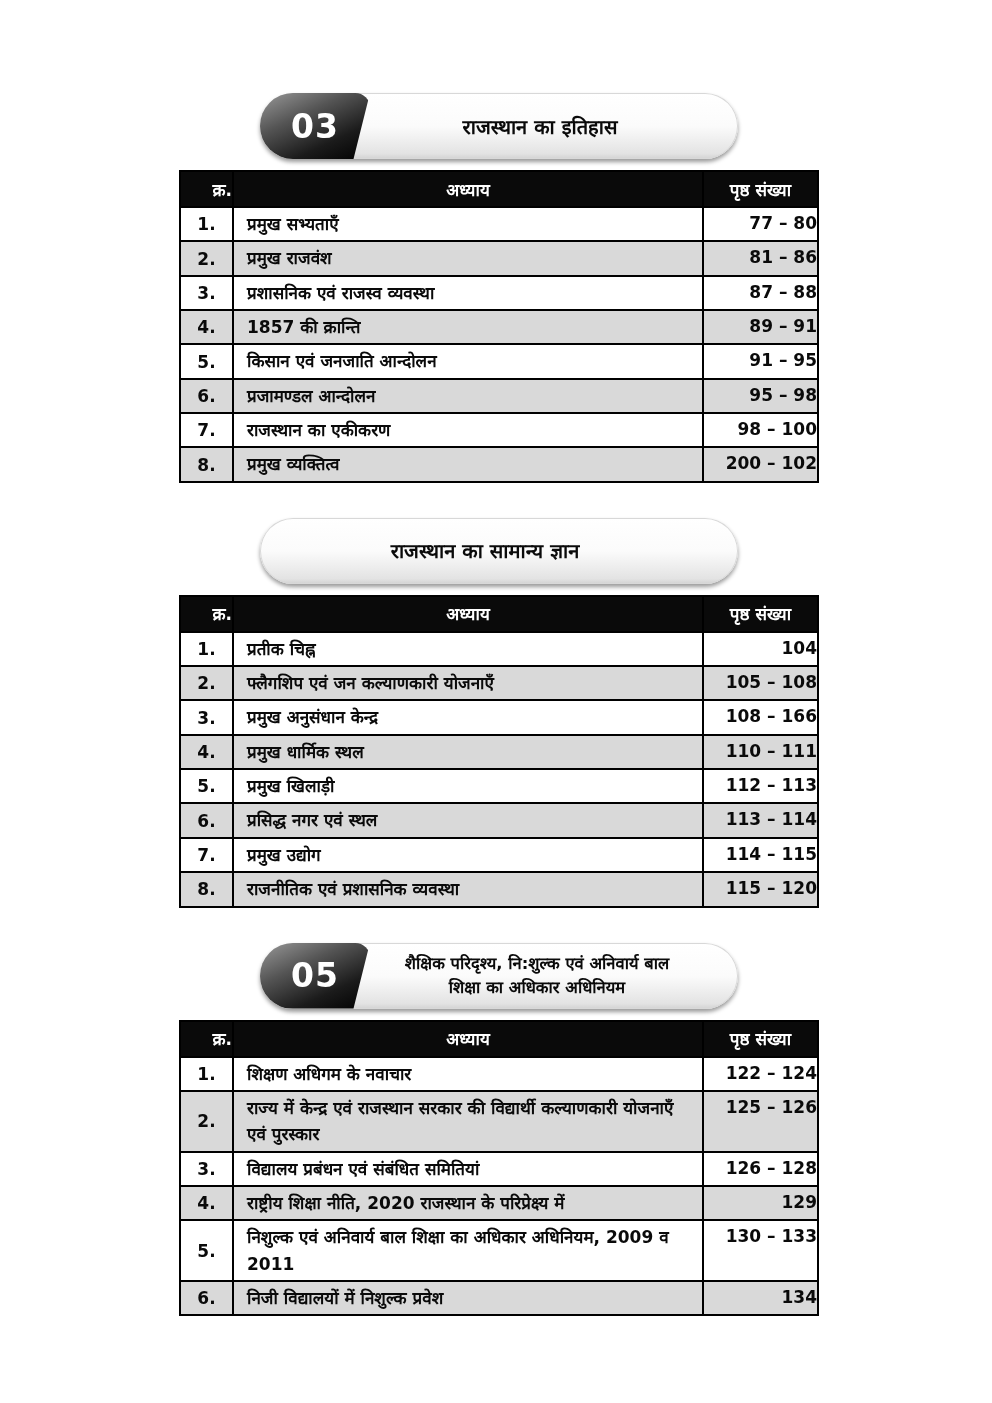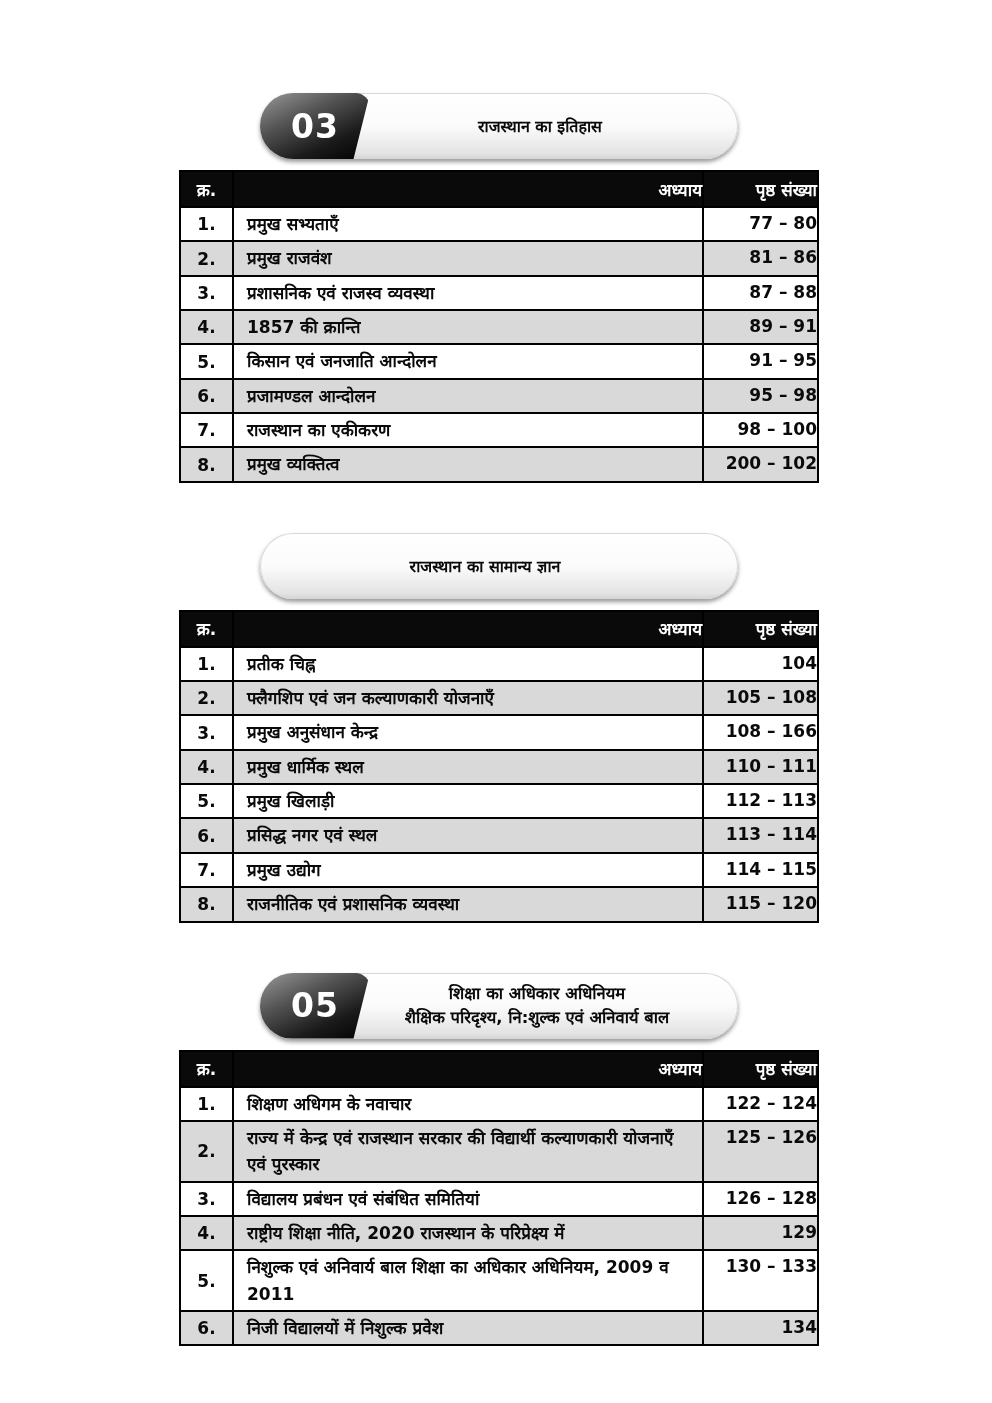--- a/index.html
+++ b/index.html
@@ -1,21 +1,21 @@
 <!DOCTYPE html>
 <html><head>
 <meta charset="utf-8">
 <style>
   * { margin:0; padding:0; box-sizing:border-box; }
   html,body { width:992px; background:#ffffff; font-family:"DejaVu Sans", sans-serif; }
   body { height:1403px; padding-top:93px; overflow:hidden; }
 
   .content { width:640px; margin-left:179px; }
 
-  .section { margin-bottom:50px; }
+  .section { margin-bottom:35px; }
 
   
   .pill {
     width:478px; min-height:66px;
     margin:0 auto 11px auto;
     display:flex; align-items:stretch;
     border-radius:36px;
     background:linear-gradient(180deg,#ffffff 0%,#fbfbfb 50%,#e3e3e3 92%,#d2d2d2 100%);
     box-shadow:0 3px 4px rgba(0,0,0,.40), 0 0 0 1px #d8d8d8 inset;
     position:relative;
@@ -25,33 +25,33 @@
     border-radius:36px 16px 16px 36px;
     clip-path:polygon(0 0,100% 0,85% 100%,0 100%);
     background:linear-gradient(155deg,#9a9a9a 0%,#555555 35%,#1b1b1b 70%,#000000 100%);
     color:#ffffff;
     display:flex; align-items:center; justify-content:center;
     font-size:33px; font-weight:bold; letter-spacing:1px;
   }
   .pill-title {
     flex:1; align-self:center; text-align:center;
     font-weight:bold; color:#0a0a0a;
-    font-size:16px; padding:4px 34px 4px 6px;
+    font-size:20px; padding:4px 34px 4px 6px;
   }
   .pill-title.small { font-size:16.5px; line-height:1.45; padding-right:40px; }
 
   
   table { width:640px; border-collapse:collapse; table-layout:fixed; }
   th, td { border:2px solid #000000; }
   thead th {
     background:#0a0a0a; color:#ffffff;
     font-size:17px; font-weight:bold;
-    height:36px; text-align:right; vertical-align:middle;
-  }
-  thead th.sr { text-align:center; }
+    height:36px; text-align:center; vertical-align:middle;
+  }
+  thead th.sr { text-align:right; }
   col.c-sr { width:53px; }
   col.c-pg { width:115px; }
   td { height:32px; font-size:17px; font-weight:bold; color:#0a0a0a; background:#ffffff; }
   td.sr { text-align:center; vertical-align:middle; }
   td.ch { text-align:left; vertical-align:middle; padding:3px 10px 3px 13px; line-height:1.55; }
   td.pg { text-align:right; vertical-align:top; padding-top:5px; }
   tbody tr:nth-child(even) td { background:#d9d9d9; }
 </style>
 </head>
 <body>
@@ -194,22 +194,22 @@
     <td class="pg">115 – 120</td>
   </tr>
 </tbody>
     </table>
   </div>
 
   <div class="section">
     <div class="pill">
       <div class="badge">05</div>
       <div class="pill-title small">
+        <div>शैक्षिक परिदृश्य, नि:शुल्क एवं अनिवार्य बाल</div>
         <div>शिक्षा का अधिकार अधिनियम</div>
-        <div>शैक्षिक परिदृश्य, नि:शुल्क एवं अनिवार्य बाल</div>
       </div>
     </div>
     <table>
       <colgroup>
           <col class="c-sr">
           <col class="c-ch">
           <col class="c-pg">
         </colgroup>
       <thead>
         <tr>

